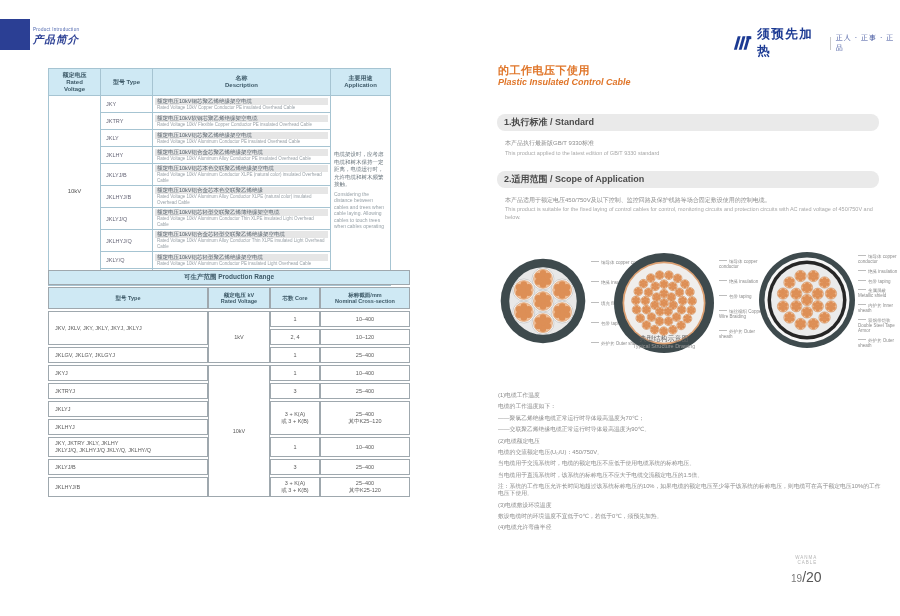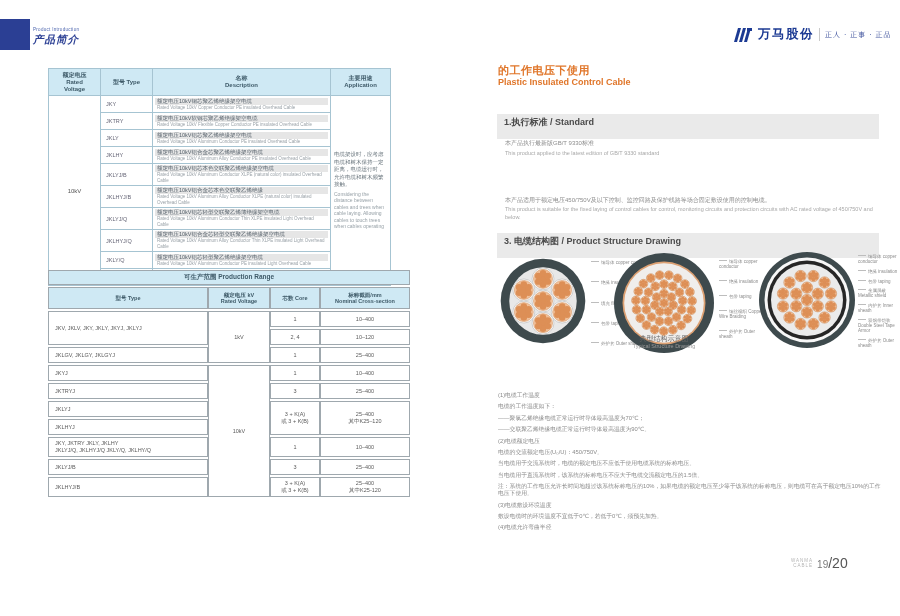--- a/index.html
+++ b/index.html
@@ -36,23 +36,23 @@
   #t2{position:absolute;left:48px;top:268px;width:362px;border-collapse:separate;border-spacing:0 2px;table-layout:fixed;}
   #t2 th,#t2 td{border:1px solid #9fa8ae;background:#fff;padding:0;vertical-align:middle;}
   .t2-title{background:#cfe9f4 !important;color:#3e5a68;font-size:6.5px;font-weight:bold;height:13px;text-align:center;}
   .t2-head th{background:#cfe9f4 !important;color:#3e5a68;font-size:5.5px;line-height:6.5px;font-weight:bold;height:20px;text-align:center;}
   #t2 tbody td{height:14px;font-size:5.5px;color:#5a5a5a;}
   .t2-type{text-align:left;padding-left:6px !important;line-height:7px;}
   .t2-v,.t2-c,.t2-s{text-align:center;line-height:7px;}
 
   
   .r-title-zh{position:absolute;left:498px;top:63px;font-size:11px;font-weight:bold;color:#e0762a;letter-spacing:.5px;}
-  .r-title-en{position:absolute;left:498px;top:77px;font-size:9px;font-weight:bold;color:#e0762a;}
-  .sec-bar{position:absolute;left:497px;width:382px;height:25px;background:#eaeaea;color:#4a4a4a;
-           font-weight:bold;font-size:9px;line-height:17px;padding-left:7px;box-sizing:border-box;}
+  .r-title-en{position:absolute;left:498px;top:77px;font-size:9px;font-weight:bold;color:#e0762a;font-style:italic;}
+  .sec-bar{position:absolute;left:497px;width:382px;height:17px;background:#eaeaea;color:#4a4a4a;
+           font-weight:bold;font-size:9px;line-height:17px;padding-left:7px;box-sizing:border-box;border-radius:8px;}
   #bar1{top:114px;} #bar2{top:171px;} #bar3{top:233px;} #bar4{top:365px;}
   .body-zh{position:absolute;left:505px;font-size:6px;line-height:8px;color:#8c8c8c;}
   .body-en{position:absolute;left:505px;font-size:5.5px;line-height:7.5px;color:#a8a8a8;}
   #s1zh{top:139px;} #s1en{top:150px;}
   #s2zh{top:196px;} #s2en{top:206px;width:372px;}
 
   
   .cable{position:absolute;}
   #cable1{left:498px;top:256px;width:158px;height:96px;}
   #cable2{left:612px;top:251px;width:152px;height:104px;}
@@ -65,42 +65,42 @@
   .lbl{font-size:4.5px;line-height:5px;color:#8a8a8a;}
   .lbl::before{content:"";display:inline-block;width:8px;height:1px;background:#bdbdbd;margin-right:2px;vertical-align:2px;}
   .cap-zh{position:absolute;left:584px;top:334px;width:160px;text-align:center;font-size:7px;color:#666;}
   .cap-en{position:absolute;left:584px;top:343px;width:160px;text-align:center;font-size:5.5px;color:#9a9a9a;}
 
   
   .perf{position:absolute;left:498px;top:392px;width:384px;}
   .perf div{font-size:5.8px;line-height:7px;color:#8a8a8a;margin-bottom:4.4px;}
 
   
-  .footer{position:absolute;left:791px;top:555px;display:flex;align-items:center;gap:4px;}
+  .footer{position:absolute;left:791px;top:555px;display:flex;align-items:center;gap:4px;flex-direction:column;}
   .f-brand{text-align:right;font-size:4.5px;line-height:5px;color:#b5b5b5;letter-spacing:1px;}
   .f-pg{color:#7a7a7a;font-size:10px;}
   .f-pg b{font-size:14px;font-weight:normal;color:#555;}
 </style>
 </head>
 <body>
 
 <div class="page">
 
   <div class="corner-square"></div>
   <div class="sec-en">Product Introduction</div>
   <div class="sec-zh">产品简介</div>
 
   <div class="logo">
     <svg width="22" height="14" viewBox="0 0 22 14">
       <polygon points="3,14 7,0 10,0 6,14" fill="#1c3a93"></polygon>
       <polygon points="8,14 12,0 15,0 11,14" fill="#1c3a93"></polygon>
       <polygon points="13,14 17,0 20,0 16,14" fill="#1c3a93"></polygon>
       <rect x="16" y="0" width="5" height="3" fill="#1c3a93"></rect>
     </svg>
-    <span class="logo-name">万马股份</span>
+    <span class="logo-name">须预先加热</span>
     <span class="logo-div"></span>
     <span class="logo-slogan">正人 · 正事 · 正品</span>
   </div>
 
   <table id="t1">
     <colgroup>
         <col style="width:52px">
         <col style="width:52px">
         <col style="width:178px">
         <col style="width:60px">
@@ -274,24 +274,24 @@
     </tbody>
   </table>
 
   <div class="r-title-zh">的工作电压下使用</div>
   <div class="r-title-en">Plastic Insulated Control Cable</div>
 
   <div class="sec-bar" id="bar1">1.执行标准 / Standard</div>
   <div class="body-zh" id="s1zh">本产品执行最新版GB/T 9330标准</div>
   <div class="body-en" id="s1en">This product applied to the latest edition of GB/T 9330 standard</div>
 
+  <div class="sec-bar" id="bar2">2.适用范围 / Scope of Application</div>
   <div class="body-zh" id="s2zh">本产品适用于额定电压450/750V及以下控制、监控回路及保护线路等场合固定敷设使用的控制电缆。</div>
   <div class="body-en" id="s2en">This product is suitable for the fixed laying of control cables for control, monitoring circuits and protection circuits with AC rated voltage of 450/750V and below.</div>
 
-  <div class="sec-bar" id="bar3">3. 电缆结构图 / Product Structure Drawing</div>
 
   <div class="cable" id="cable1">
     <svg id="csvg1" width="90" height="90" viewBox="0 0 100 100">
         <circle cx="50" cy="50" r="47" fill="#3e4a4d"></circle>
         <circle cx="50" cy="50" r="37.5" fill="#e8e8e8"></circle>
         <circle cx="50" cy="50" r="12.2" fill="#fdfdfd" stroke="#c6c6c6" stroke-width="0.9"></circle>
         <circle cx="50" cy="50" r="10.6" fill="#f0c09a" stroke="#c9854f" stroke-width="0.5"></circle>
         <circle cx="50" cy="50" r="3.816" fill="#dd8f56"></circle>
         <circle cx="55.324324182466725" cy="53.074" r="3.604" fill="#dd8f56"></circle>
         <circle cx="50" cy="56.147999999999996" r="3.604" fill="#dd8f56"></circle>

